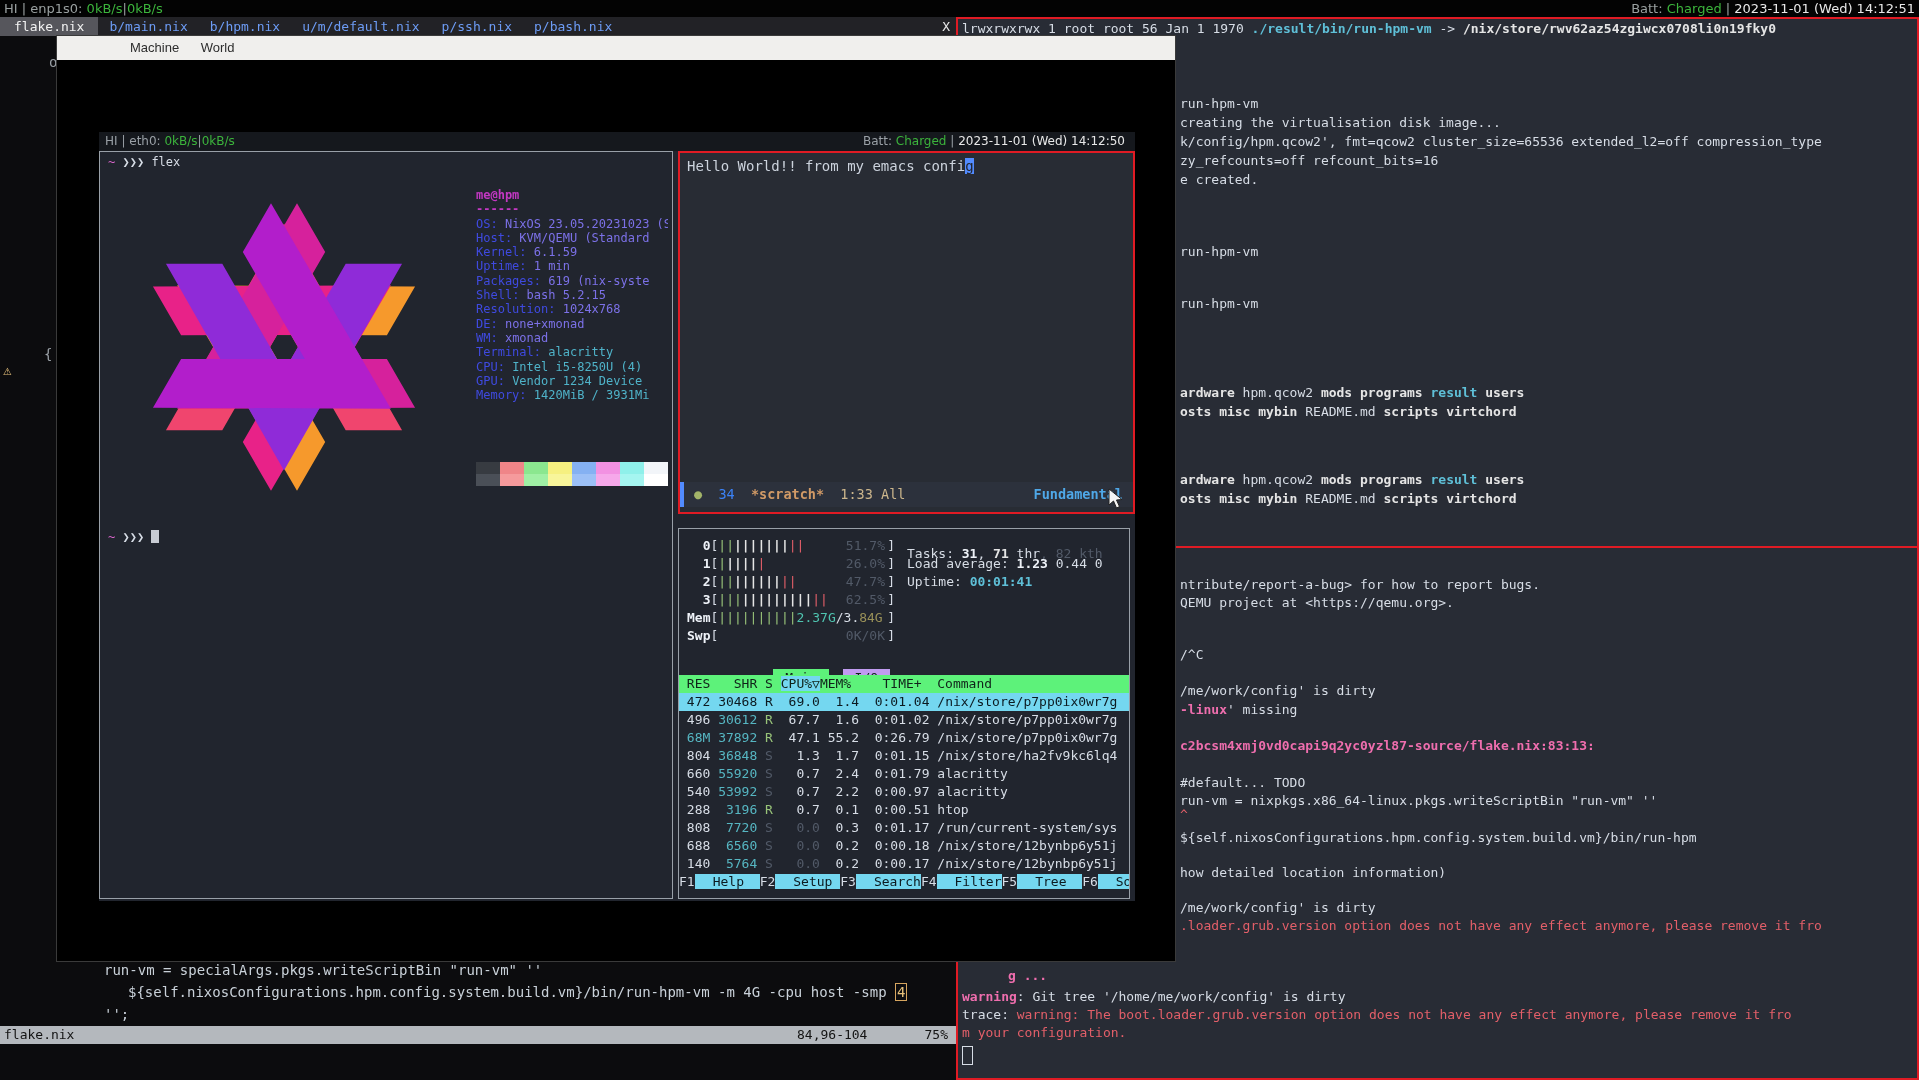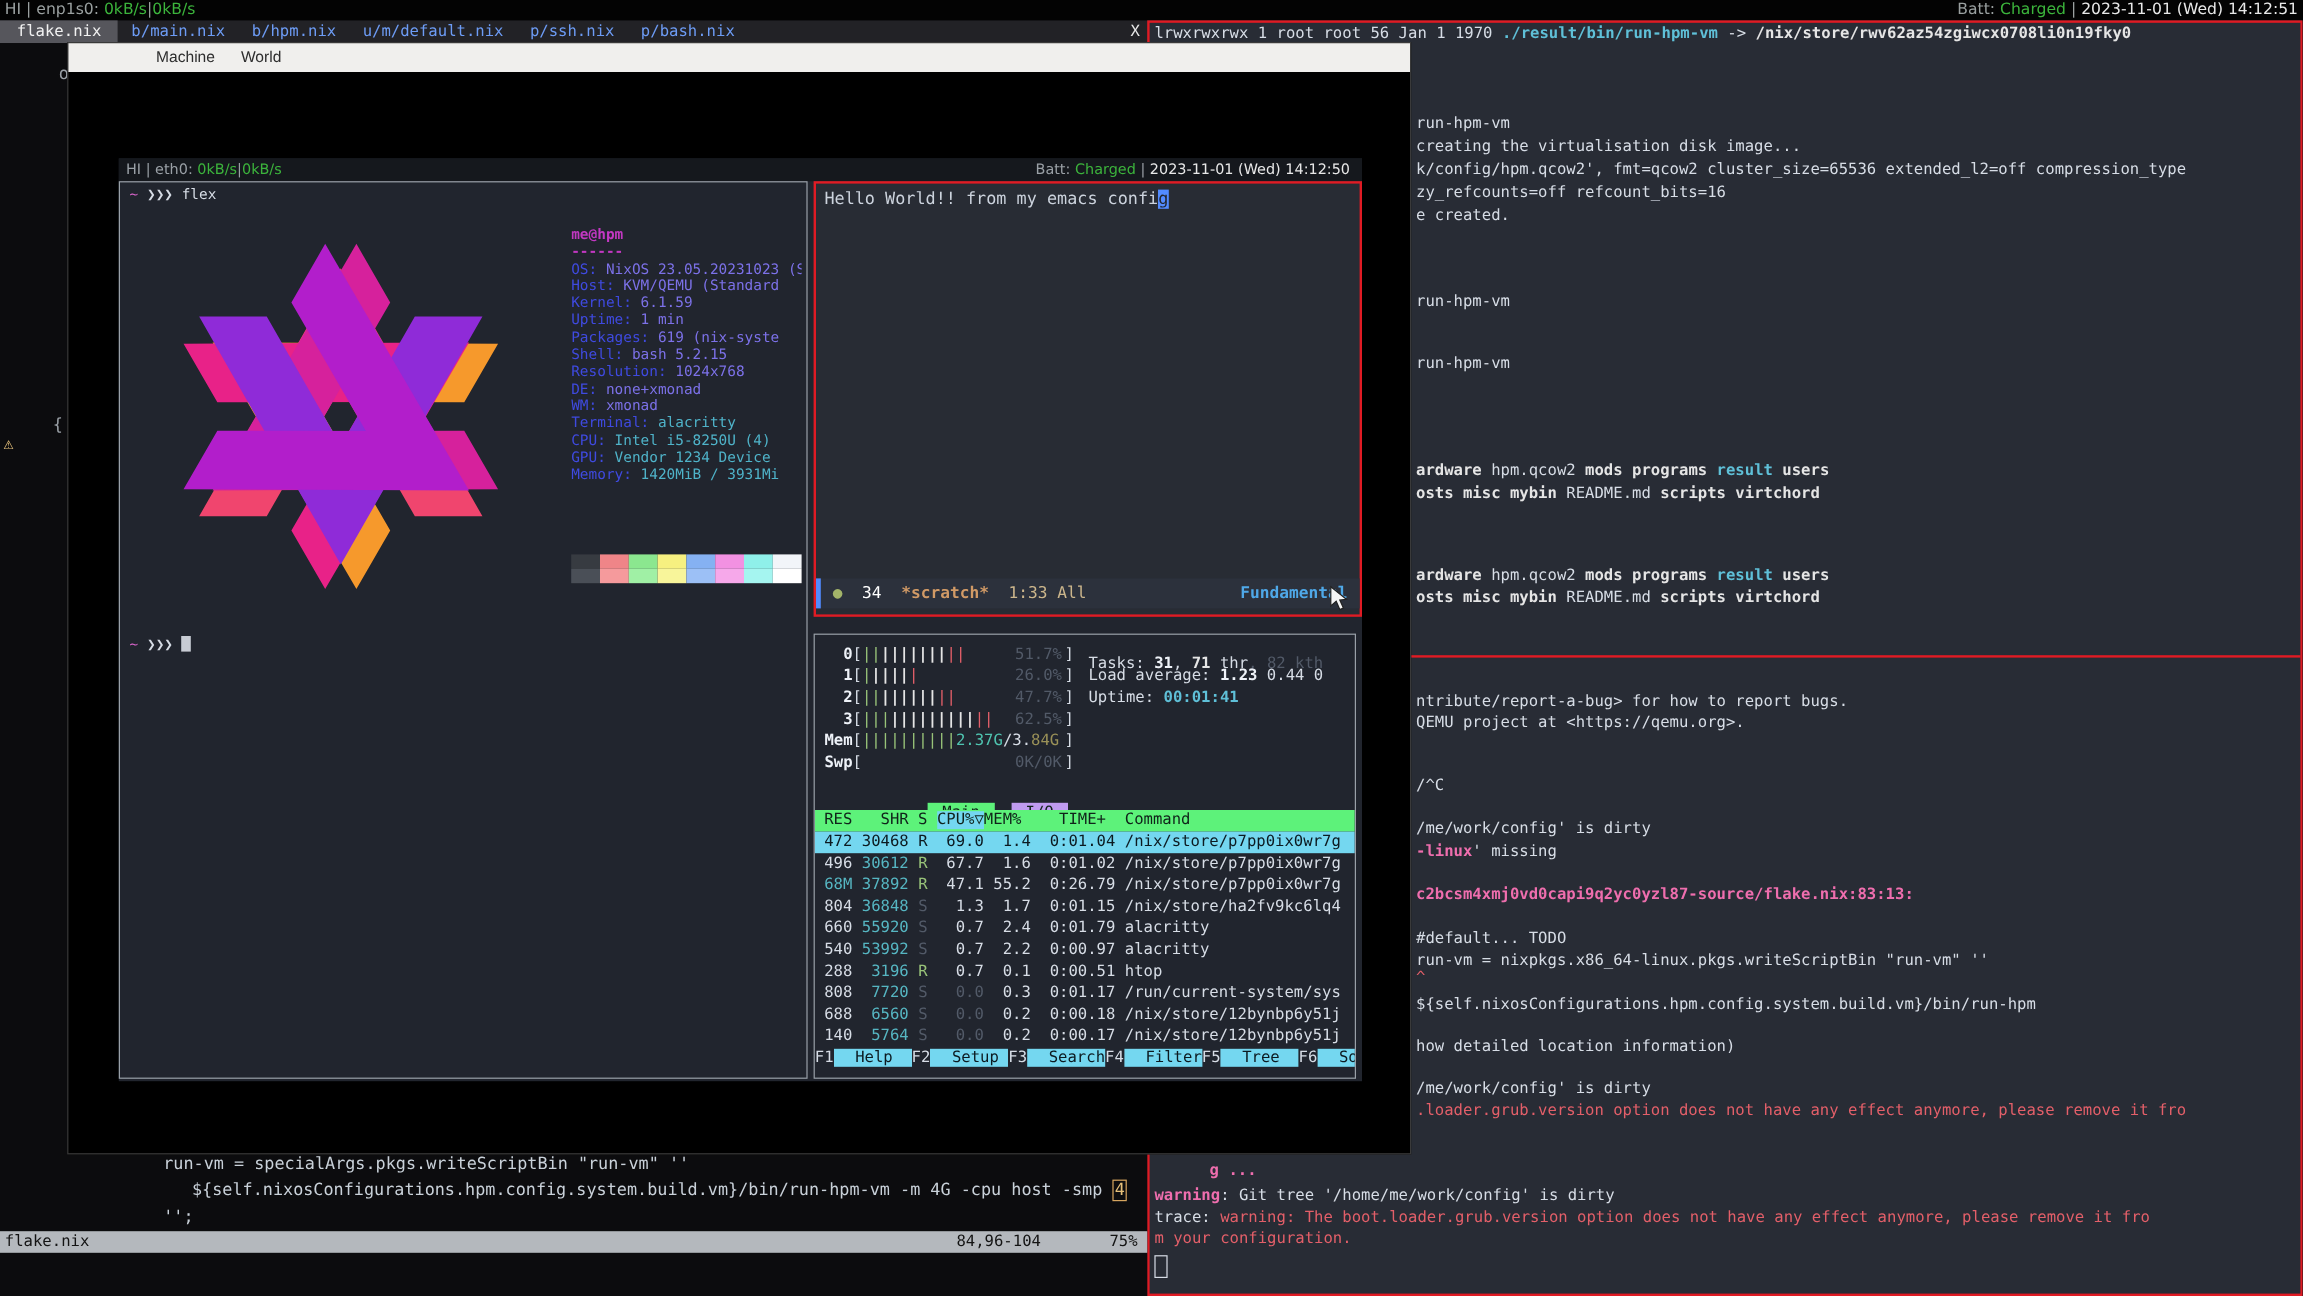--- a/index.html
+++ b/index.html
@@ -32,21 +32,21 @@
   .c-cynB{color:#5fc0d8;font-weight:bold;}
   .c-vio{color:#e5e5e5;font-weight:bold;}
   .c-pnk{color:#ef6eae;font-weight:bold;}
   .c-red{color:#e35f69;}
   .c-teal{color:#4fc4b0;}
   .c-yelDim{color:#9a9158;}
   #rterm-cursor{left:962px;top:1046px;width:9px;height:17px;border:1px solid #d7dde6;}
   
   #vimwin{left:0;top:36px;width:956px;height:1044px;background:#0c0c0e;color:#c9d1d9;font-size:14px;}
   #vimwin .stray{position:absolute;color:#9aa0a6;}
-  #vimwin .code{position:absolute;white-space:pre;line-height:20px;margin-left:32px;}
+  #vimwin .code{position:absolute;white-space:pre;line-height:20px;}
   .vim-cursor4{border:1px solid #d7a65f;color:#e6c07a;padding:0 1px;}
   #vim-status{position:absolute;left:0;top:990px;width:956px;height:18px;background:#b4b8bd;color:#131313;
               font-size:13px;line-height:18px;}
   #vim-status .file{position:absolute;left:4px;}
   #vim-status .ruler{position:absolute;left:797px;}
   #vim-status .pct{position:absolute;right:8px;}
   
   #qemu{left:56px;top:35px;width:1120px;height:927px;background:#000;border:1px solid #3a3a3a;box-sizing:border-box;}
   #qemu-menubar{position:absolute;left:0;top:0;width:100%;height:24px;background:#f0efed;
                 font-family:"Liberation Sans","DejaVu Sans",sans-serif;font-size:13px;line-height:24px;color:#2d2d2d;}
@@ -77,21 +77,21 @@
   #pane-emacs{position:absolute;left:579px;top:19px;width:457px;height:363px;border:2px solid #e01b24;
               box-sizing:border-box;background:#282c34;}
   #emacs-text{position:absolute;left:7px;top:5px;font-size:14px;color:#ccd3dd;white-space:pre;}
   .emacs-cursor{background:#528bff;color:#21252e;}
   #emacs-modeline{position:absolute;left:0;bottom:5px;width:100%;height:25px;background:#2c313c;
                   font-size:13.5px;line-height:25px;color:#ccb68c;}
   #emacs-modeline .accent{position:absolute;left:0;top:0;width:4px;height:100%;background:#528bff;}
   #emacs-modeline .ml-left{position:absolute;left:14px;white-space:pre;}
   #emacs-modeline .ml-mode{position:absolute;right:10px;color:#4fa8e8;font-weight:bold;}
   .ml-dot{color:#a3b469;}
-  .ml-num{color:#ffffff;}
+  .ml-num{color:#3b82f6;}
   .ml-buf{color:#d19a66;font-weight:bold;}
   
   #pane-htop{position:absolute;left:579px;top:396px;width:452px;height:371px;border:1px solid #99a0a8;
              box-sizing:border-box;background:#21252e;font-size:13px;overflow:hidden;}
   .htop-line{position:absolute;white-space:pre;line-height:18px;color:#d7dde6;}
   .meter-pct{position:absolute;right:10px;color:#525a68;}
   .htop-tab{display:inline-block;padding:0 12px;color:#10231a;}
   .tab-main{background:#5df27a;}
   .tab-io{background:#c09bf0;margin-left:14px;}
   #htop-header{position:absolute;left:0;top:146px;width:100%;background:#5df27a;color:#10231a;white-space:pre;line-height:18px;}

